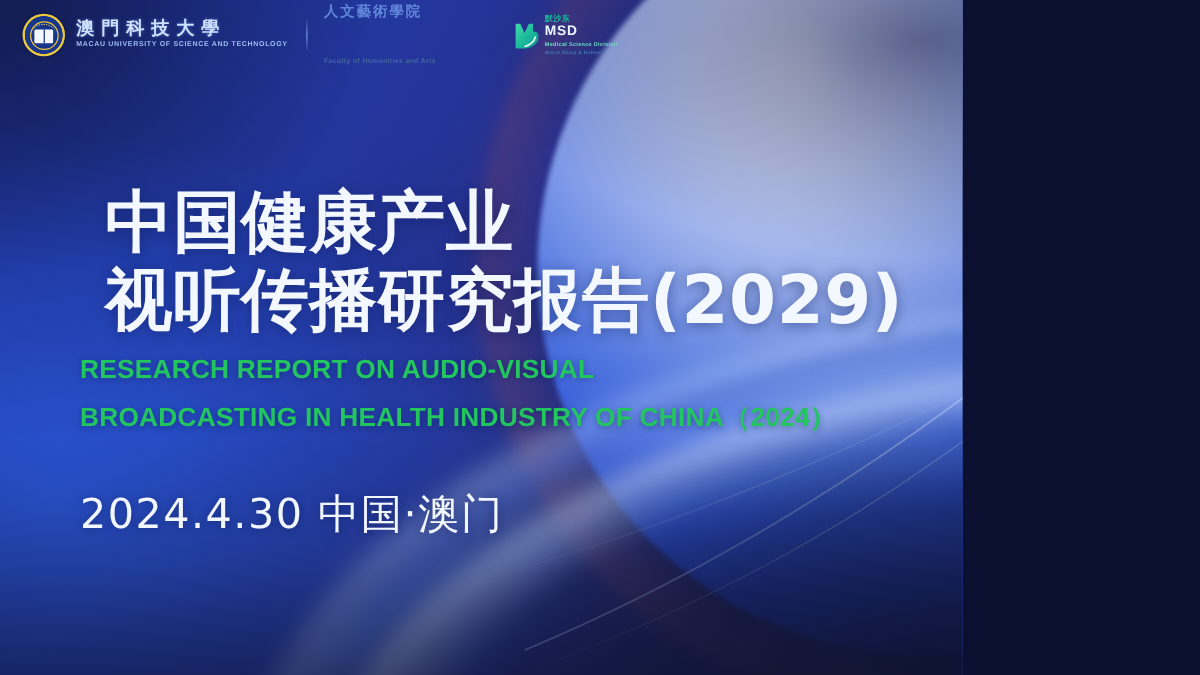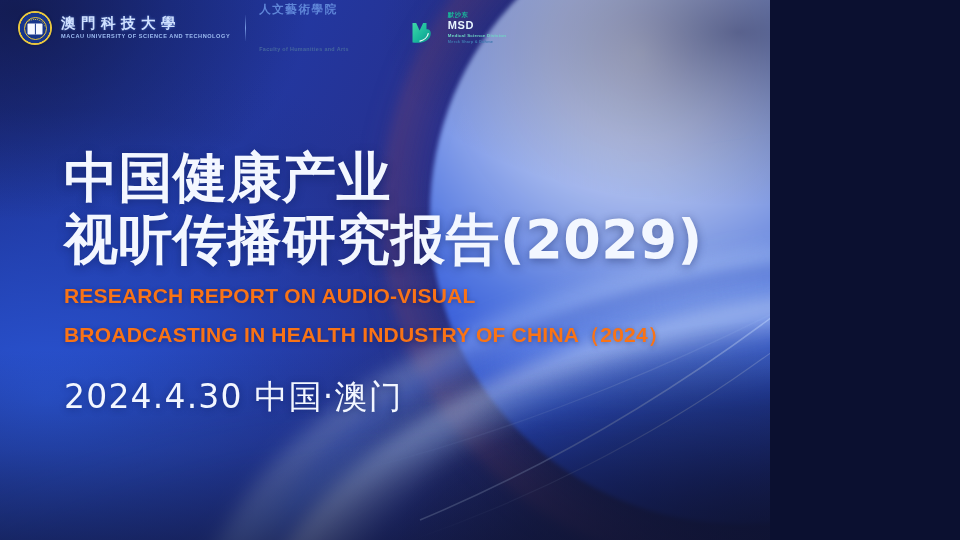--- a/index.html
+++ b/index.html
@@ -311,22 +311,21 @@
   .fac-en {
     margin-top: 3px;
     font-size: 5.4px;
     letter-spacing: 0.35px;
     color: #45679f;
     font-weight: 700;
   }
   .msd-logo {
     margin-left: 62px;
     display: flex;
-    align-items: flex-end;
-    gap: 12px;
+    align-items: center;
   }
   .msd-mark {
     width: 21px; height: 23px;
     position: relative;
     flex: 0 0 auto;
     margin-top: 1px;
   }
   .msd-text {
     margin-left: 4px;
     display: flex;
@@ -371,38 +370,39 @@
   }
   .t-cn {
     font-family: "DejaVu Sans", "Liberation Sans", sans-serif;
     font-weight: 700;
     color: #f3f7ff;
     font-size: 54px;
     line-height: 1.12;
     letter-spacing: 0.5px;
     text-shadow: 0 2px 10px rgba(10,24,80,0.45);
     white-space: nowrap;
+    margin-left: 20px;
   }
   .t-cn-2 { margin-top: 2px; }
 
   .t-en {
     font-family: "Liberation Sans", "DejaVu Sans", sans-serif;
     font-weight: 700;
-    color: #f97316;
+    color: #22c55e;
     font-size: 21px;
     line-height: 1.26;
     letter-spacing: 0.2px;
     white-space: nowrap;
     margin-top: 12px;
     text-shadow: 0 1px 5px rgba(10,24,80,0.40);
   }
   .t-en-2 { margin-top: 13px; }
 
   .t-date {
-    margin-top: 26px;
+    margin-top: 40px;
     font-family: "DejaVu Sans", "Liberation Sans", sans-serif;
     font-weight: 400;
     color: #f2f6ff;
     font-size: 33px;
     letter-spacing: 1.2px;
     white-space: nowrap;
     text-shadow: 0 1px 7px rgba(10,24,80,0.45);
   }
 </style>
 </head>

